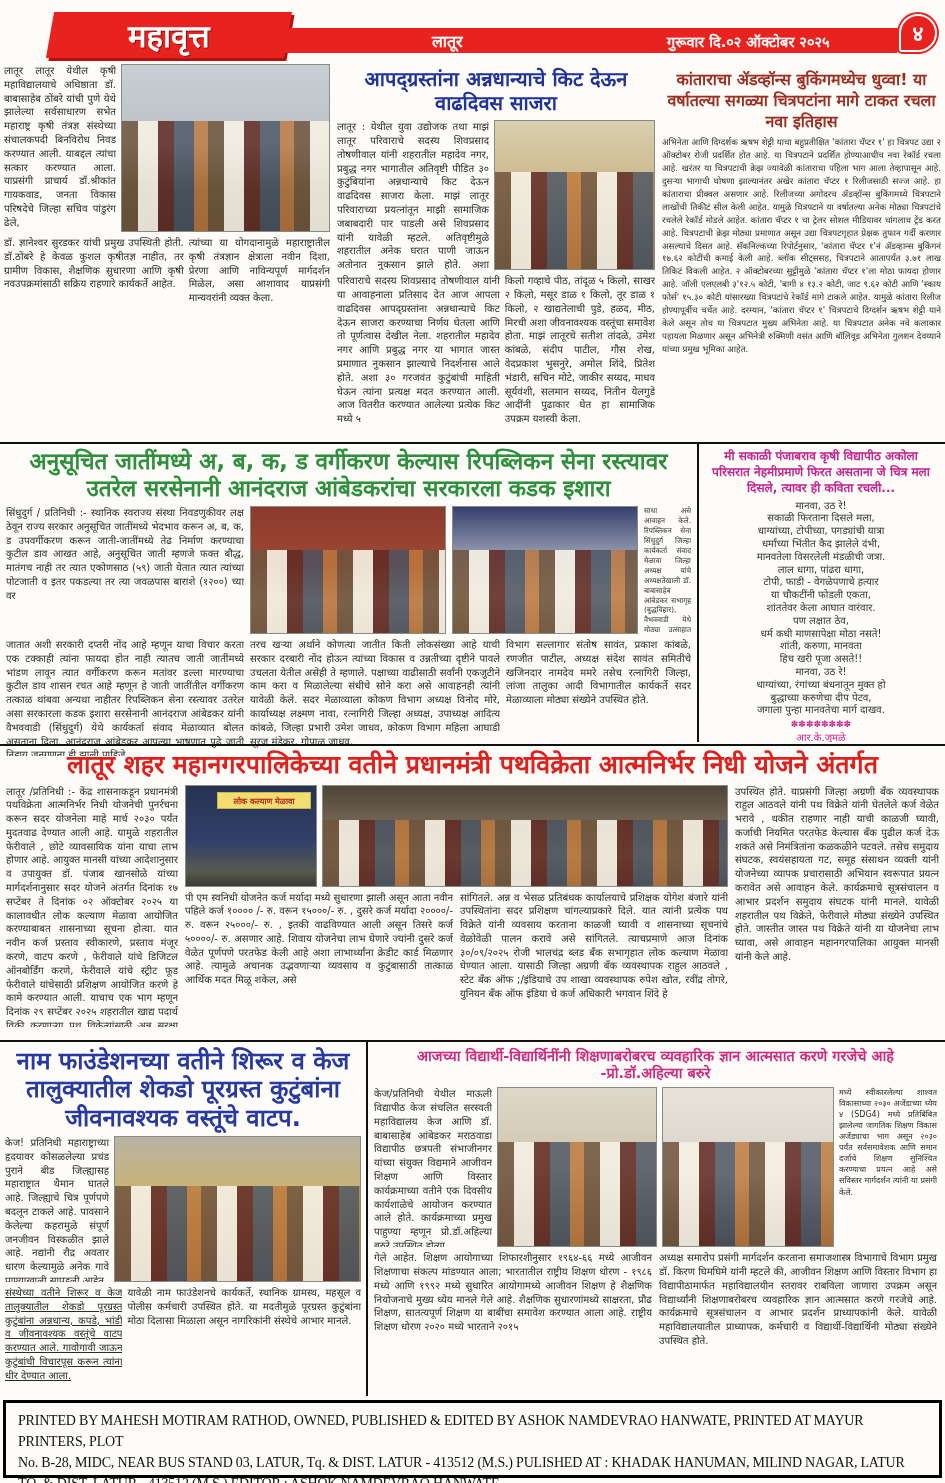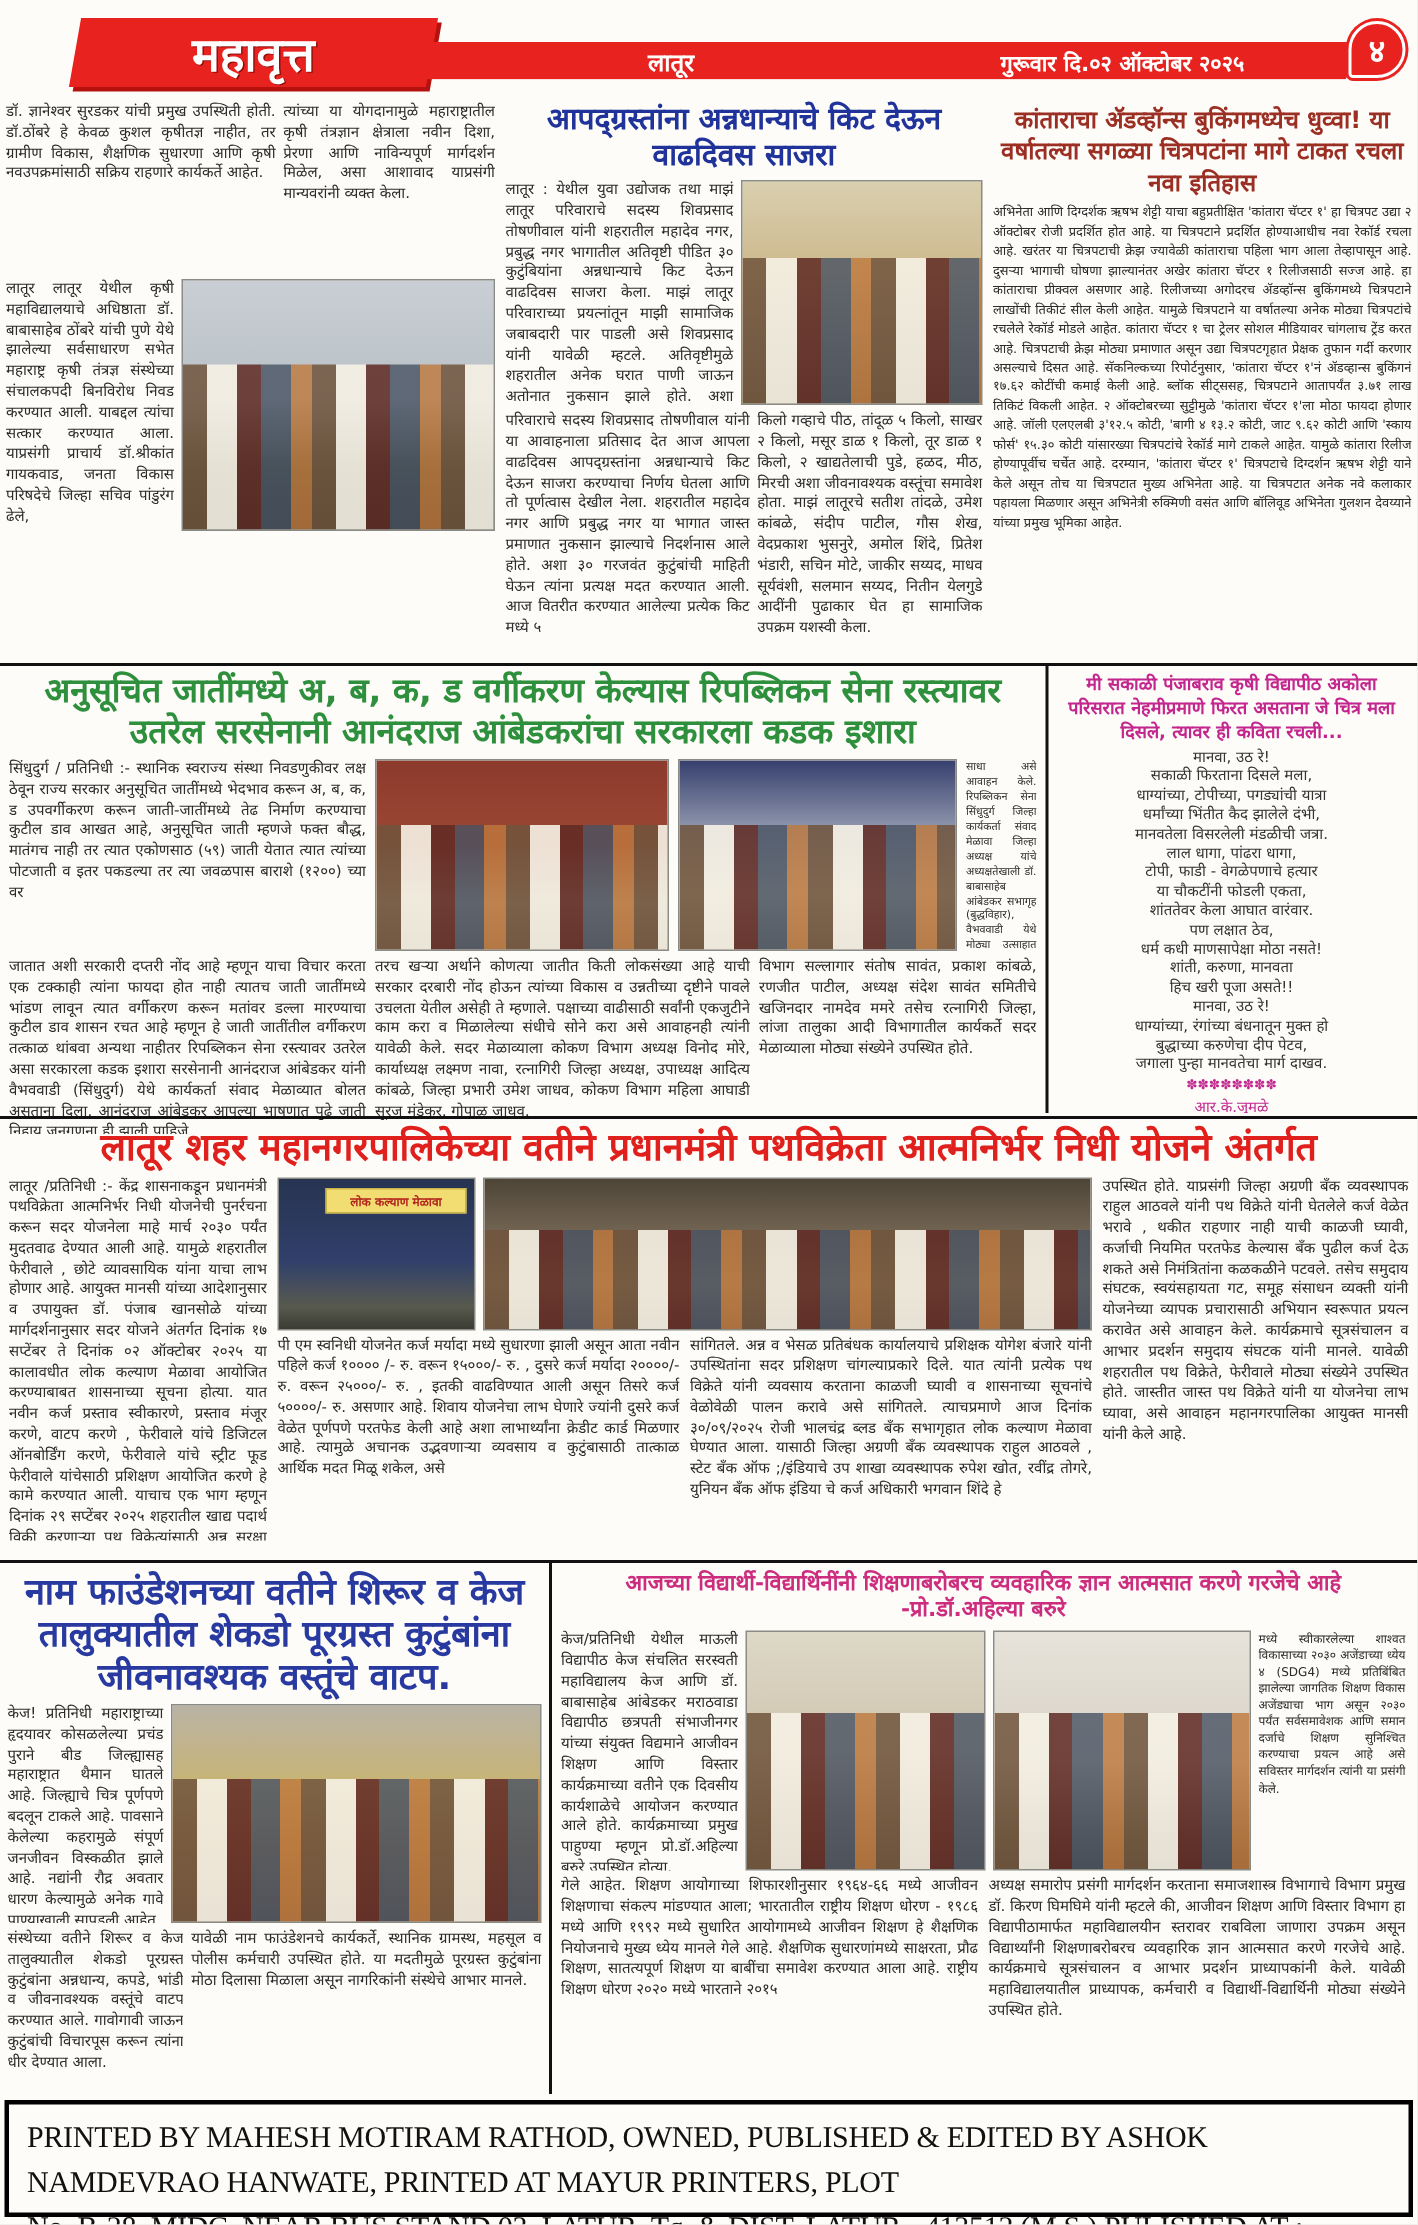--- a/index.html
+++ b/index.html
@@ -77,21 +77,21 @@
   #sec-bottom { position:absolute; top:1040px; left:0; width:945px; height:356px;
                 border-top:2px solid #111; display:flex; }
   .nf-wrap { width:368px; border-right:2px solid #111; padding:3px 5px; }
   .h-nf { color:#2839a0; font-size:24px; margin:2px 0 4px; }
   .ed-wrap { width:575px; padding:3px 6px; }
   .h-ed { color:#cc2d7f; font-size:14.5px; margin:3px 0 5px; }
 
   
   #footer { position:absolute; top:1400px; left:3px; width:939px; height:78px;
             border:3.5px solid #000; padding:7px 12px;
-            font-family:"Liberation Serif",serif; font-size:20px; line-height:1.5;
+            font-family:"Liberation Serif",serif; font-size:14px; line-height:1.5;
             color:#111; letter-spacing:-0.2px; }
 </style>
 </head>
 <body>
 
 <div class="page">
 
   <div id="masthead">
     <div class="brand-box">
       <span>महावृत्त</span>
@@ -101,27 +101,27 @@
       <span class="dateline">गुरूवार दि.०२ ऑक्टोबर  २०२५</span>
     </div>
     <div class="pagenum">
       <span>४</span>
     </div>
   </div>
 
   <div id="sec-top">
 
     <div class="col-a1">
+      <div class="rowflex">
+        <div class="bt" style="width:112px;height:168px;">लातूर लातूर येथील कृषी महाविद्यालयाचे अधिष्ठाता डॉ. बाबासाहेब ठोंबरे यांची पुणे येथे झालेल्या सर्वसाधारण सभेत महाराष्ट्र कृषी तंत्रज्ञ संस्थेच्या संचालकपदी बिनविरोध निवड करण्यात आली. याबद्दल त्यांचा सत्कार करण्यात आला. याप्रसंगी प्राचार्य डॉ.श्रीकांत गायकवाड, जनता विकास परिषदेचे जिल्हा सचिव पांडुरंग ढेले,</div>
+        <div class="photo ph-office figures" style="flex:1;height:168px;"></div>
+      </div>
       <div class="rowflex" style="margin-top:4px;">
         <div class="bt" style="width:56%;height:118px;">डॉ. ज्ञानेश्वर सुरडकर यांची प्रमुख उपस्थिती होती. डॉ.ठोंबरे हे केवळ कुशल कृषीतज्ञ नाहीत, तर ग्रामीण विकास, शैक्षणिक सुधारणा आणि कृषी नवउपक्रमांसाठी सक्रिय राहणारे कार्यकर्ते आहेत.</div>
         <div class="bt" style="width:44%;height:118px;">त्यांच्या या योगदानामुळे महाराष्ट्रातील कृषी तंत्रज्ञान क्षेत्राला नवीन दिशा, प्रेरणा आणि नाविन्यपूर्ण मार्गदर्शन मिळेल, असा आशावाद याप्रसंगी मान्यवरांनी व्यक्त केला.</div>
-      </div>
-      <div class="rowflex">
-        <div class="bt" style="width:112px;height:168px;">लातूर लातूर येथील कृषी महाविद्यालयाचे अधिष्ठाता डॉ. बाबासाहेब ठोंबरे यांची पुणे येथे झालेल्या सर्वसाधारण सभेत महाराष्ट्र कृषी तंत्रज्ञ संस्थेच्या संचालकपदी बिनविरोध निवड करण्यात आली. याबद्दल त्यांचा सत्कार करण्यात आला. याप्रसंगी प्राचार्य डॉ.श्रीकांत गायकवाड, जनता विकास परिषदेचे जिल्हा सचिव पांडुरंग ढेले,</div>
-        <div class="photo ph-office figures" style="flex:1;height:168px;"></div>
       </div>
     </div>
 
     <div class="col-a2">
       <div class="hl h-a2">आपद्ग्रस्तांना अन्नधान्याचे किट देऊन वाढदिवस साजरा</div>
       <div class="rowflex">
         <div class="bt" style="width:152px;height:150px;">लातूर : येथील युवा उद्योजक तथा माझं लातूर परिवाराचे सदस्य शिवप्रसाद तोषणीवाल यांनी शहरातील महादेव नगर, प्रबुद्ध नगर भागातील अतिवृष्टी पीडित ३० कुटुंबियांना अन्नधान्याचे किट देऊन वाढदिवस साजरा केला. माझं लातूर परिवाराच्या प्रयत्नांतून माझी सामाजिक जबाबदारी पार पाडली असे शिवप्रसाद यांनी यावेळी म्हटले. अतिवृष्टीमुळे शहरातील अनेक घरात पाणी जाऊन अतोनात नुकसान झाले होते. अशा कुटुंबांना मदत करण्याचे आवाहन माझं लातूर परिवाराने केले होते.</div>
         <div class="photo ph-street figures" style="flex:1;height:150px;"></div>
       </div>
       <div class="rowflex" style="margin-top:4px;">
@@ -196,21 +196,21 @@
   </div>
 
   <div id="sec-bottom">
     <div class="nf-wrap">
       <div class="hl h-nf">नाम फाउंडेशनच्या वतीने शिरूर व केज तालुक्यातील शेकडो पूरग्रस्त कुटुंबांना जीवनावश्यक वस्तूंचे वाटप.</div>
       <div class="rowflex" style="gap:5px;">
         <div class="bt" style="width:104px;height:146px;">केज! प्रतिनिधी महाराष्ट्राच्या हृदयावर कोसळलेल्या प्रचंड पुराने बीड जिल्ह्यासह महाराष्ट्रात थैमान घातले आहे. जिल्ह्याचे चित्र पूर्णपणे बदलून टाकले आहे. पावसाने केलेल्या कहरामुळे संपूर्ण जनजीवन विस्कळीत झाले आहे. नद्यांनी रौद्र अवतार धारण केल्यामुळे अनेक गावे पाण्याखाली सापडली आहेत,</div>
         <div class="photo ph-flood figures" style="flex:1;height:146px;"></div>
       </div>
       <div class="rowflex" style="gap:5px;margin-top:4px;">
-        <div class="bt" style="width:33%;height:148px;">संस्थेच्या वतीने शिरूर व केज तालुक्यातील शेकडो पूरग्रस्त कुटुंबांना अन्नधान्य, कपडे, भांडी व जीवनावश्यक वस्तूंचे वाटप करण्यात आले. गावोगावी जाऊन कुटुंबांची विचारपूस करून त्यांना धीर देण्यात आला.</div>
+        <div class="bt" style="width:33%;height:148px;text-decoration:underline;">संस्थेच्या वतीने शिरूर व केज तालुक्यातील शेकडो पूरग्रस्त कुटुंबांना अन्नधान्य, कपडे, भांडी व जीवनावश्यक वस्तूंचे वाटप करण्यात आले. गावोगावी जाऊन कुटुंबांची विचारपूस करून त्यांना धीर देण्यात आला.</div>
         <div class="bt" style="flex:1;height:148px;">यावेळी नाम फाउंडेशनचे कार्यकर्ते, स्थानिक ग्रामस्थ, महसूल व पोलीस कर्मचारी उपस्थित होते. या मदतीमुळे पूरग्रस्त कुटुंबांना मोठा दिलासा मिळाला असून नागरिकांनी संस्थेचे आभार मानले.</div>
       </div>
     </div>
 
     <div class="ed-wrap">
       <div class="hl h-ed">आजच्या विद्यार्थी-विद्यार्थिनींनी शिक्षणाबरोबरच व्यवहारिक ज्ञान आत्मसात करणे गरजेचे आहे -प्रो.डॉ.अहिल्या बरुरे</div>
       <div class="rowflex" style="gap:5px;">
         <div class="bt" style="width:118px;height:160px;">केज/प्रतिनिधी येथील माऊली विद्यापीठ केज संचलित सरस्वती महाविद्यालय केज आणि डॉ. बाबासाहेब आंबेडकर मराठवाडा विद्यापीठ छत्रपती संभाजीनगर यांच्या संयुक्त विद्यमाने आजीवन शिक्षण आणि विस्तार कार्यक्रमाच्या वतीने एक दिवसीय कार्यशाळेचे आयोजन करण्यात आले होते. कार्यक्रमाच्या प्रमुख पाहुण्या म्हणून प्रो.डॉ.अहिल्या बरुरे उपस्थित होत्या.</div>
         <div class="photo ph-room figures" style="width:160px;height:160px;"></div>
         <div class="photo ph-banner figures" style="width:172px;height:160px;"></div>

